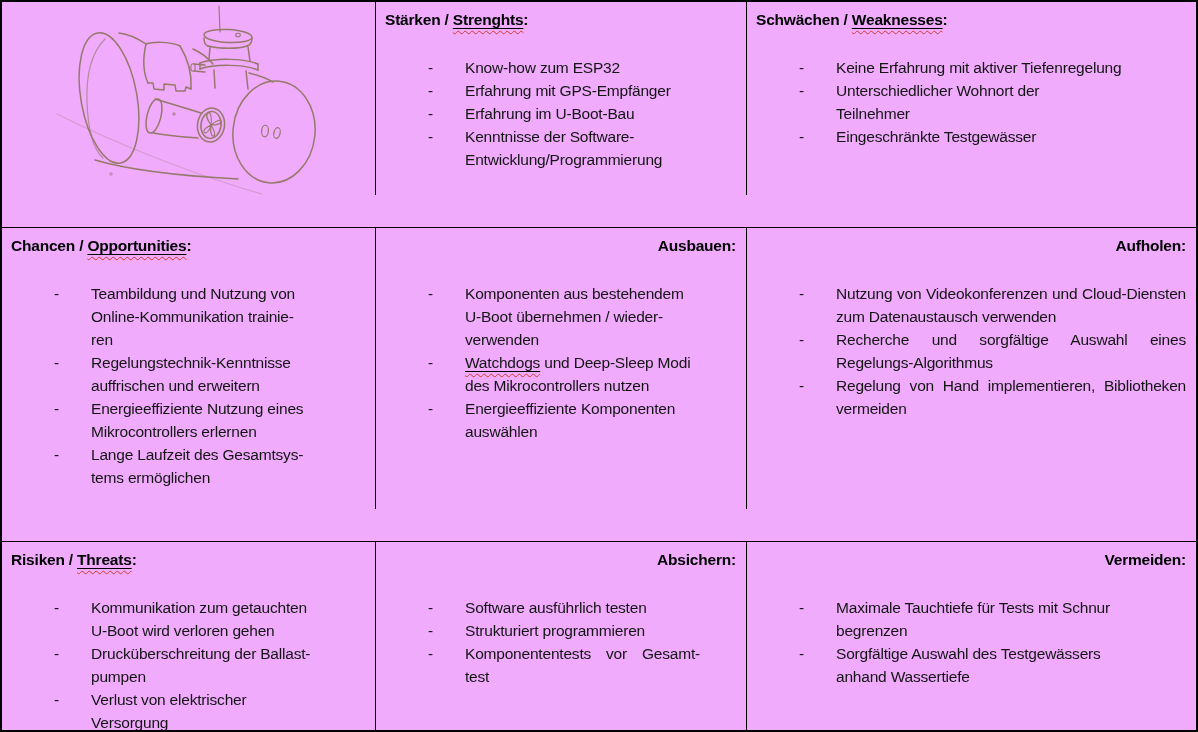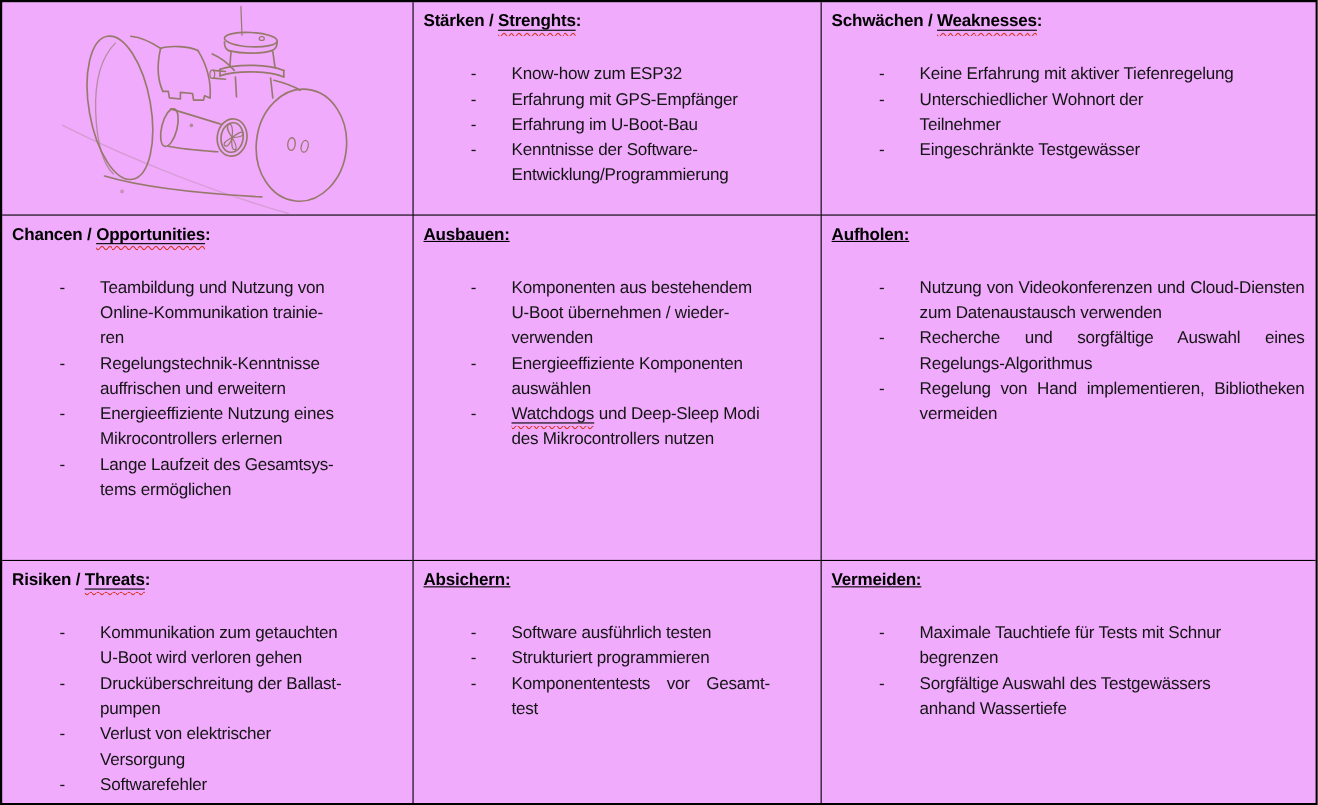--- a/index.html
+++ b/index.html
@@ -11,27 +11,27 @@
   .swot {
     position:absolute; inset:0;
     border:2px solid #000;
     display:grid;
     grid-template-columns:373px 371px auto;
     grid-template-rows:193px 314px auto;
     background:#f0abfc;
   }
   .cell { box-sizing:border-box; padding:7px 10px 0 9px; overflow:hidden; }
   .bl { border-left:1.5px solid #000; }
-  .bt { border-top:1.5px solid #000; }
+  .bt { border-top:1.5px solid #000;margin-top:32px; }
   .cell-sketch { padding:0; }
   .cell-title {
     font-weight:bold; font-size:15.5px; line-height:21px;
     margin:0 0 26px 0; letter-spacing:-0.2px; color:#000;
   }
-  .center-title .cell-title { text-align:left;text-decoration:underline; }
+  .center-title .cell-title { text-align:right; }
   .li {
     position:relative; padding-left:80px;
     font-size:15.5px; line-height:23px; letter-spacing:-0.2px;
   }
   .li::before { content:"-"; position:absolute; left:43px; top:0; }
   .pre { white-space:pre-line; }
   .justify .li { text-align:justify; }
   .cell-safeguard .li { padding-right:36px; }
   
   .spell {
@@ -146,24 +146,24 @@
 Mikrocontrollers erlernen</div>
     <div class="li pre">Lange Laufzeit des Gesamtsys-
 tems ermöglichen</div>
   </div>
 
   <div class="cell bl bt center-title">
     <div class="cell-title">Ausbauen:</div>
     <div class="li pre">Komponenten aus bestehendem
 U-Boot übernehmen / wieder-
 verwenden</div>
+    <div class="li"><span class="spell"><span class="uline">Watchdogs</span></span><span class="pre"> und Deep-Sleep Modi
+des Mikrocontrollers nutzen</span></div>
     <div class="li pre">Energieeffiziente Komponenten
 auswählen</div>
-    <div class="li"><span class="spell"><span class="uline">Watchdogs</span></span><span class="pre"> und Deep-Sleep Modi
-des Mikrocontrollers nutzen</span></div>
   </div>
 
   <div class="cell bl bt center-title justify">
     <div class="cell-title">Aufholen:</div>
     <div class="li">Nutzung von Videokonferenzen und Cloud-Diensten zum Datenaustausch verwenden</div>
     <div class="li">Recherche und sorgfältige Auswahl eines Regelungs-Algorithmus</div>
     <div class="li">Regelung von Hand implementieren, Bibliotheken vermeiden</div>
   </div>
 
   <div class="cell bt">

